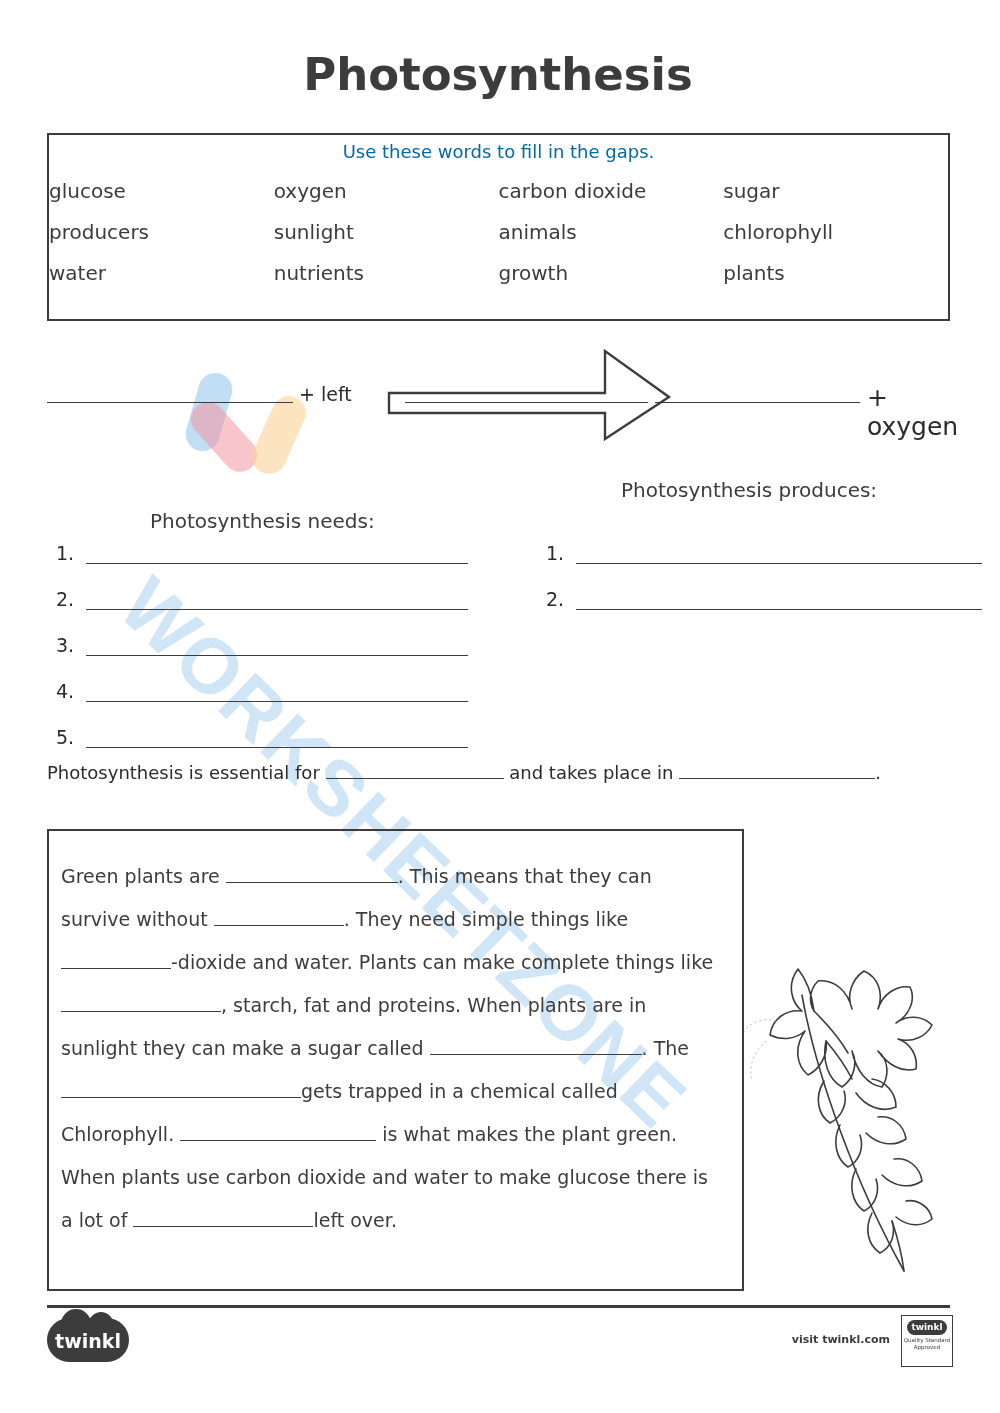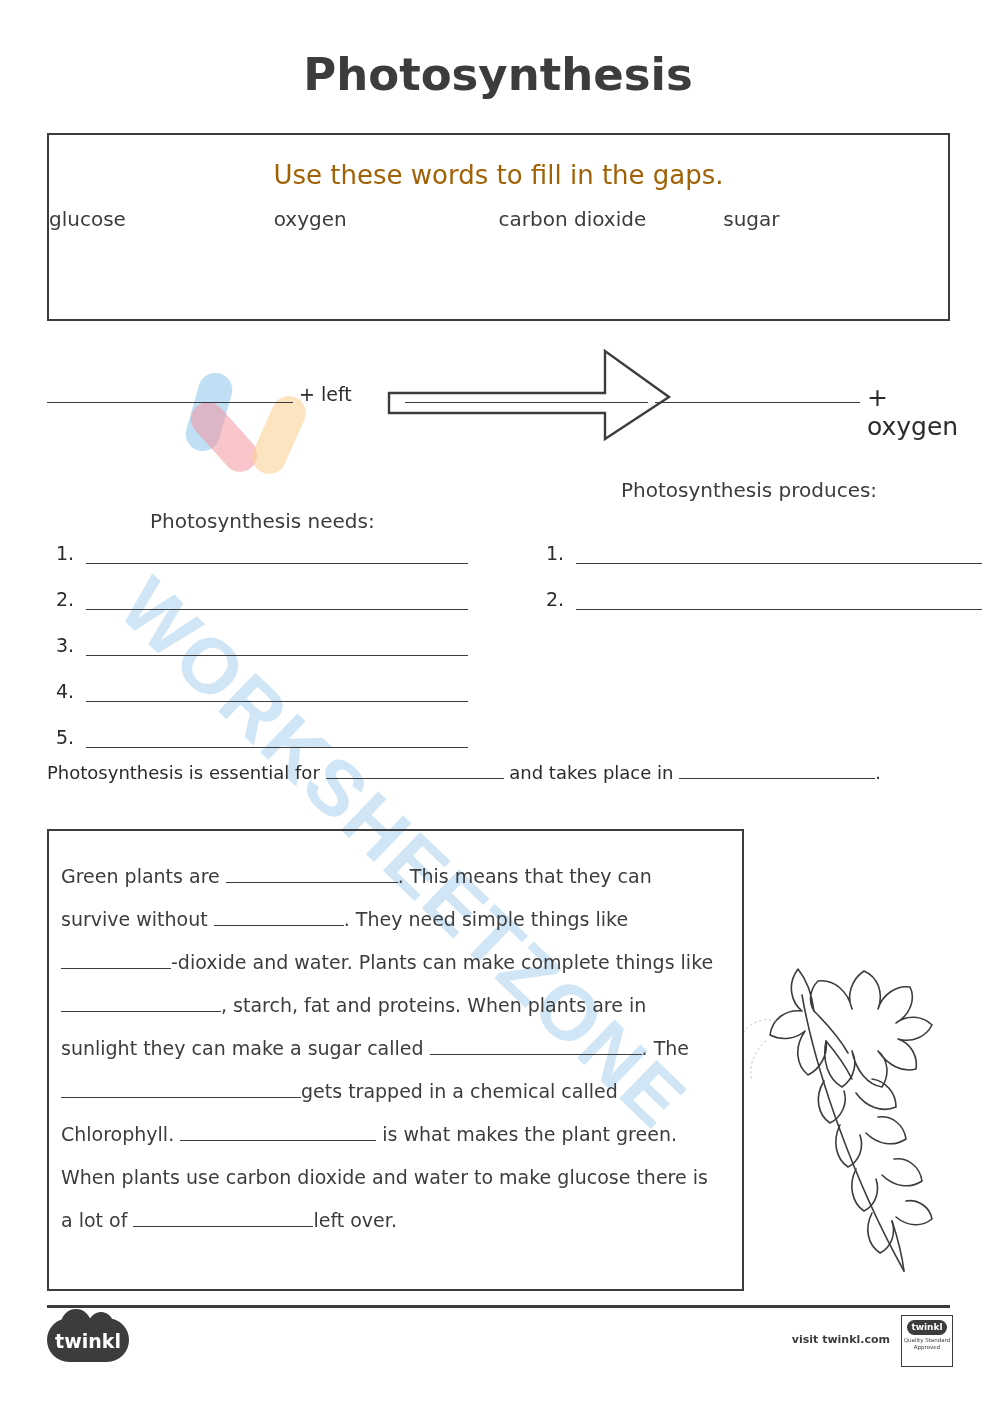--- a/index.html
+++ b/index.html
@@ -65,23 +65,23 @@
     left: 47px; top: 133px;
     width: 903px;
     height: 188px;
     border: 2px solid #3c3c3c;
     box-sizing: border-box;
     z-index: 2;
     background: transparent;
   }
   .wordbank-head {
     text-align: center;
-    font-size: 26px;
-    margin-top: 25px;
-    color: #a16207;
+    font-size: 18px;
+    margin-top: 6px;
+    color: #0369a1;
   }
   .wb-row {
     display: flex;
     margin-top: 17px;
   }
   .wb-cell {
     flex: 1;
     text-align: left;
     font-size: 20px;
     color: #3c3c3c;
@@ -275,21 +275,33 @@
 <div class="wordbank">
   <div class="wordbank-head">Use these words to fill in the gaps.</div>
 
   <div class="wb-row">
     <div class="wb-cell">glucose</div>
     <div class="wb-cell">oxygen</div>
     <div class="wb-cell">carbon dioxide</div>
     <div class="wb-cell">sugar</div>
   </div>
 
-
+  <div class="wb-row">
+    <div class="wb-cell">producers</div>
+    <div class="wb-cell">sunlight</div>
+    <div class="wb-cell">animals</div>
+    <div class="wb-cell">chlorophyll</div>
+  </div>
+
+  <div class="wb-row">
+    <div class="wb-cell">water</div>
+    <div class="wb-cell">nutrients</div>
+    <div class="wb-cell">growth</div>
+    <div class="wb-cell">plants</div>
+  </div>
 </div>
 
 <div class="eq">
   <div class="eq-blank b1"></div>
   <div class="eq-lbl-water">+ left</div>
   <div class="eq-blank b2"></div>
   <div class="eq-blank b3"></div>
   <div class="eq-lbl-oxy">+ oxygen</div>
   <svg class="arrow" viewBox="0 0 285 100">
     <polygon points="2,52 218,52 218,10 282,56 218,98 218,72 2,72" fill="none" stroke="#3c3c3c" stroke-width="2.4" stroke-linejoin="miter"></polygon>

